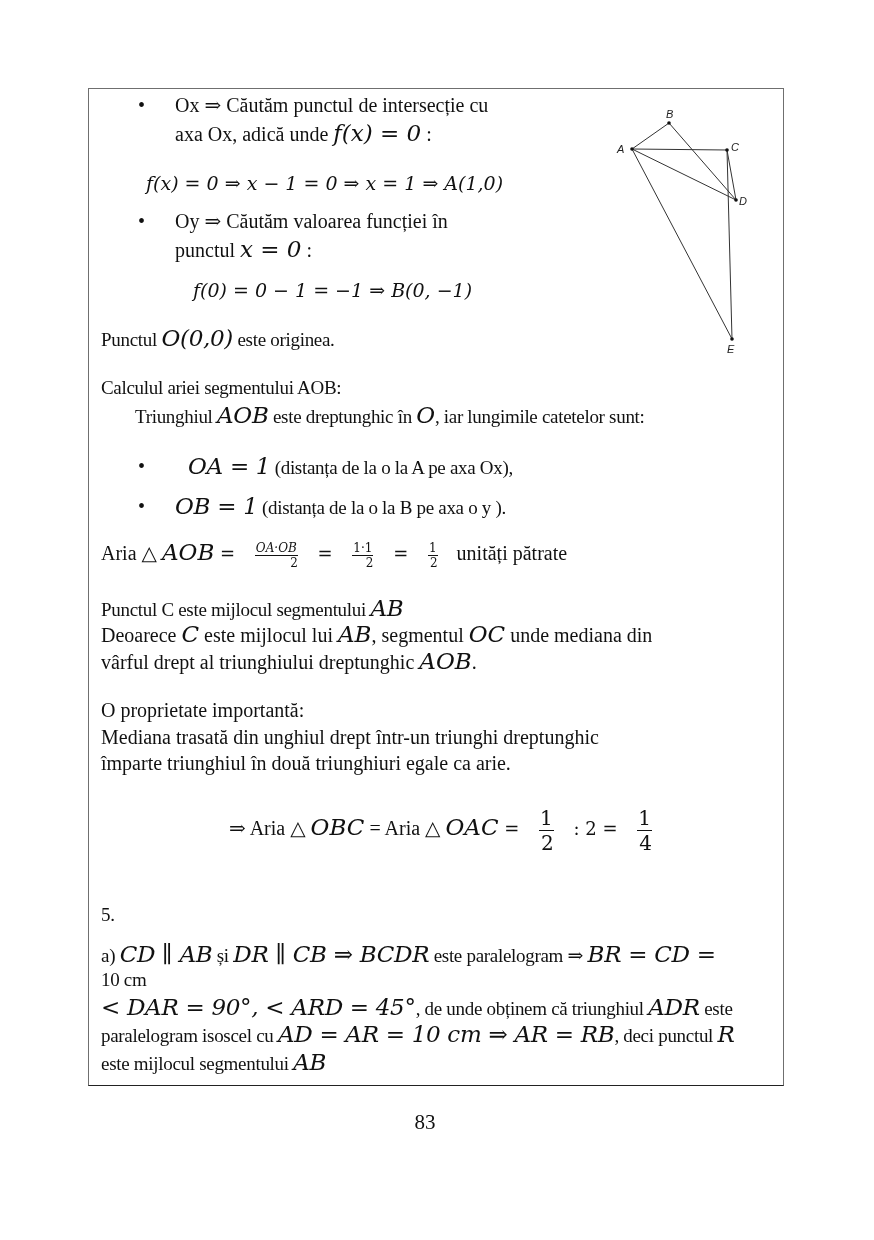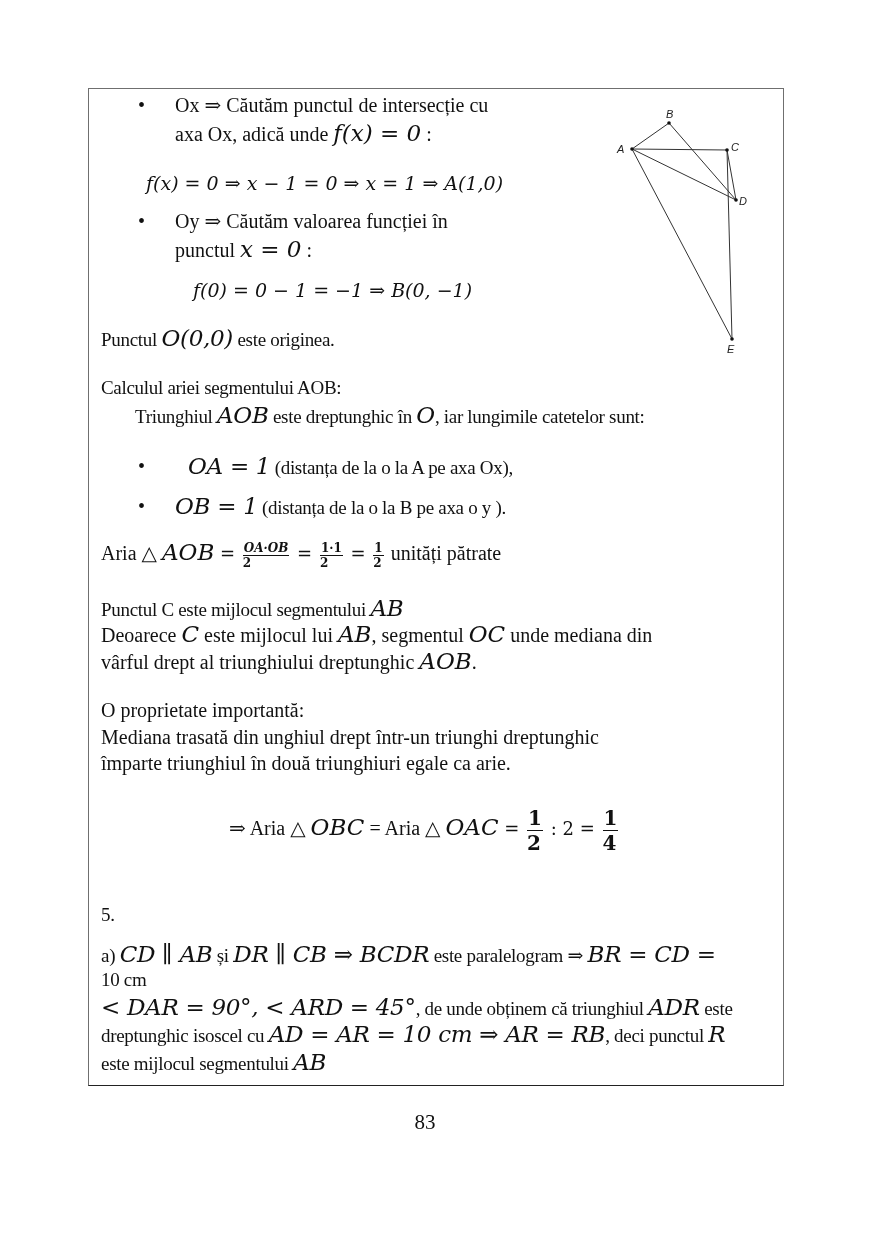--- a/index.html
+++ b/index.html
@@ -5,21 +5,21 @@
     html, body { margin: 0; padding: 0; background: #ffffff; }
     body { width: 874px; height: 1240px; position: relative; overflow: hidden;
       font-family: "Liberation Serif", "DejaVu Serif", serif; color: #111; }
     .frame { position: absolute; left: 88px; top: 88px; width: 696px; height: 998px;
       border: 1px solid #6f6f6f; border-bottom-color: #222; box-sizing: border-box; }
     .t { position: absolute; white-space: nowrap; font-size: 20px; line-height: 24px; }
     .tn { font-size: 19px; letter-spacing: -0.3px; text-align: center; }
     .bul { position: absolute; font-size: 20px; line-height: 24px; }
     .m { font-family: "DejaVu Serif", serif; font-style: italic; font-size: 23px; }
     .mr { font-family: "DejaVu Serif", serif; font-size: 18px; }
-    .frac { display: inline-block; vertical-align: middle; text-align: left; margin: 0 2px; font-weight: bold; }
+    .frac { display: inline-block; vertical-align: middle; text-align: right; margin: 0 14px; }
     .frac .num { display: block; border-bottom: 1px solid #111; padding: 0 1px; line-height: 14px; }
     .frac .den { display: block; line-height: 14px; }
     .frac.small { font-size: 12px; }
     .frac.big { font-size: 20px; }
     .frac.big .num, .frac.big .den { line-height: 24px; }
     .pagenum { position: absolute; left: 0; width: 850px; top: 1110px; text-align: center;
       font-size: 21px; line-height: 24px; }
     svg.diagram { position: absolute; left: 600px; top: 100px; width: 180px; height: 260px; }
     svg text { font-family: "Liberation Sans", sans-serif; font-style: italic; font-size: 11px; fill: #222; }
   </style>
@@ -106,19 +106,19 @@
 
 <div class="t tn" style="left:101px; top:903px;">5.</div>
 <div class="t tn" style="left:101px; top:942px;">
   <span>a) </span><span class="m">CD ∥ AB</span><span> și </span><span class="m">DR ∥ CB ⇒ BCDR</span><span> este paralelogram ⇒ </span><span class="m">BR = CD =</span>
 </div>
 <div class="t tn" style="left:101px; top:968px;">10 cm</div>
 <div class="t tn" style="left:101px; top:995px;">
   <span class="m">&lt; DAR = 90°, &lt; ARD = 45°</span><span>, de unde obținem că triunghiul </span><span class="m">ADR</span><span> este</span>
 </div>
 <div class="t tn" style="left:101px; top:1022px;">
-  <span>dreptunghic isoscel cu </span><span class="m">AD = AR = 10 cm ⇒ AR = RB</span><span>, deci punctul </span><span class="m">R</span>
+  <span>paralelogram isoscel cu </span><span class="m">AD = AR = 10 cm ⇒ AR = RB</span><span>, deci punctul </span><span class="m">R</span>
 </div>
 <div class="t tn" style="left:101px; top:1050px;">
   <span>este mijlocul segmentului </span><span class="m">AB</span>
 </div>
 
 <div class="pagenum">83</div>
 
 </body></html>

